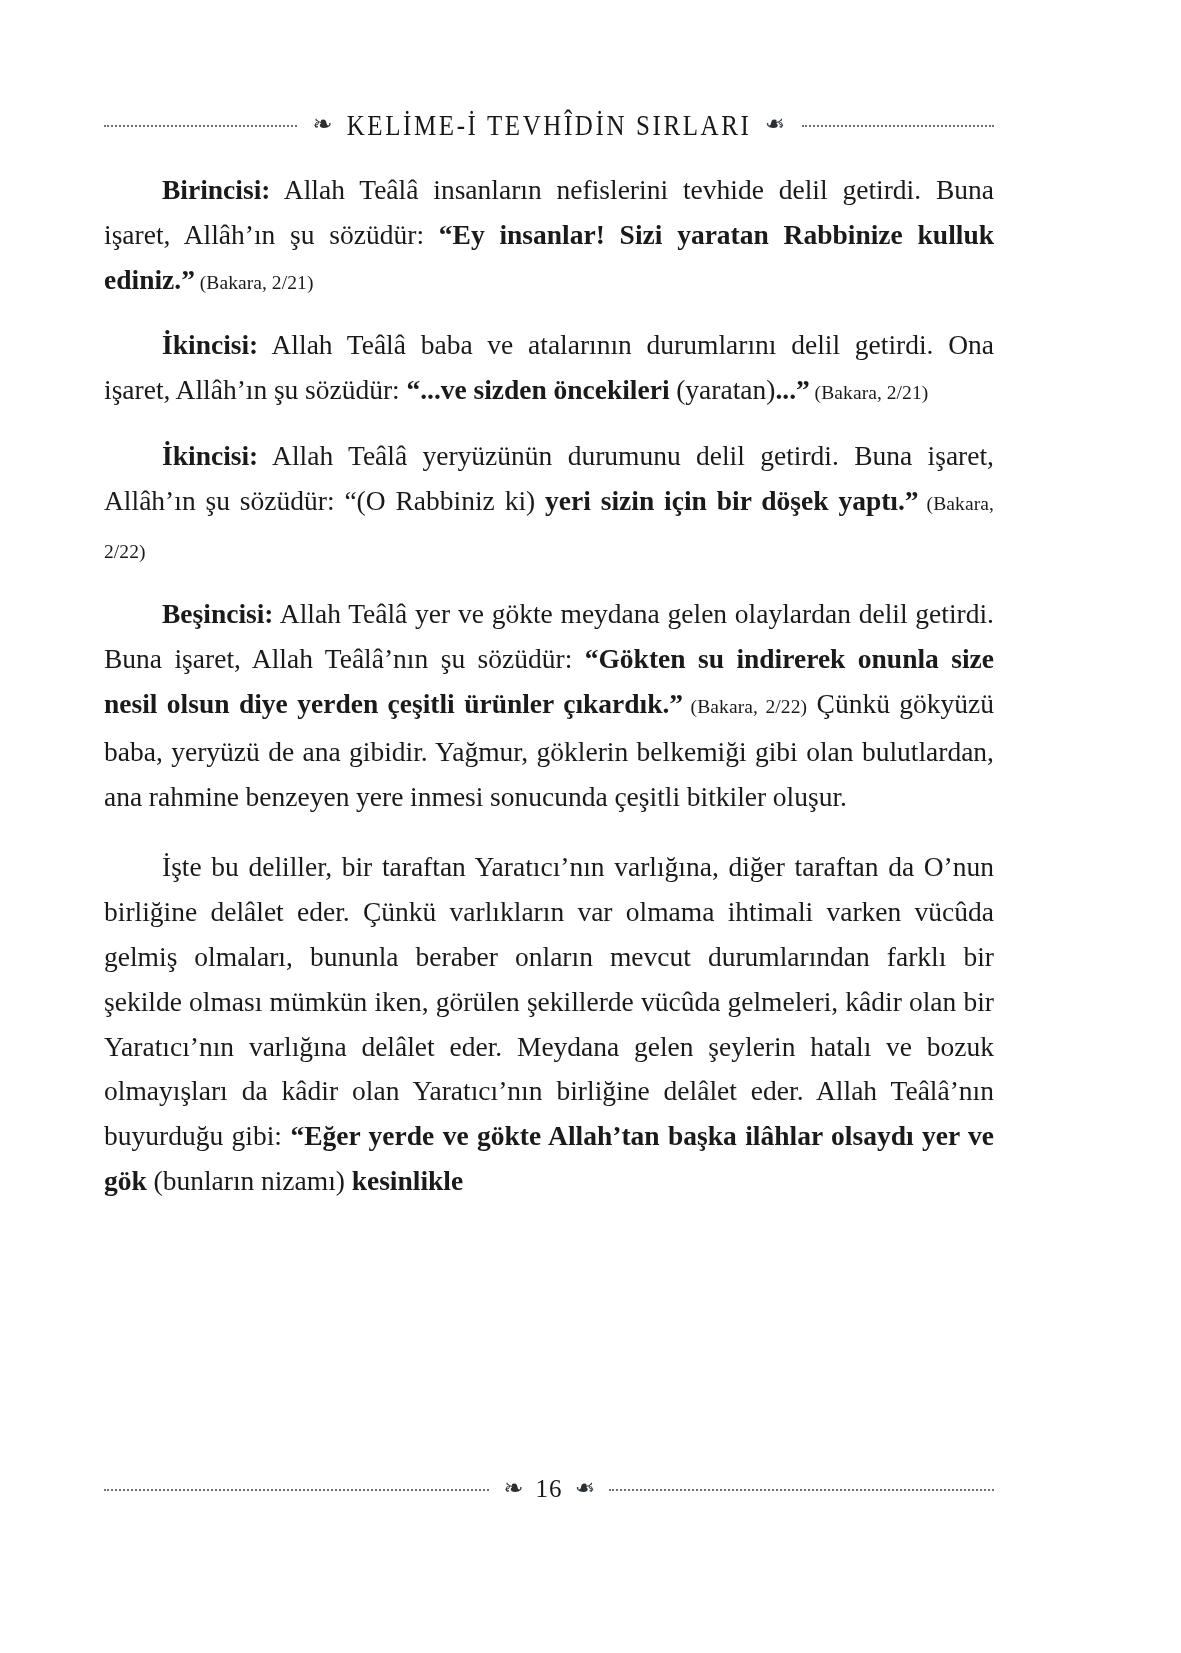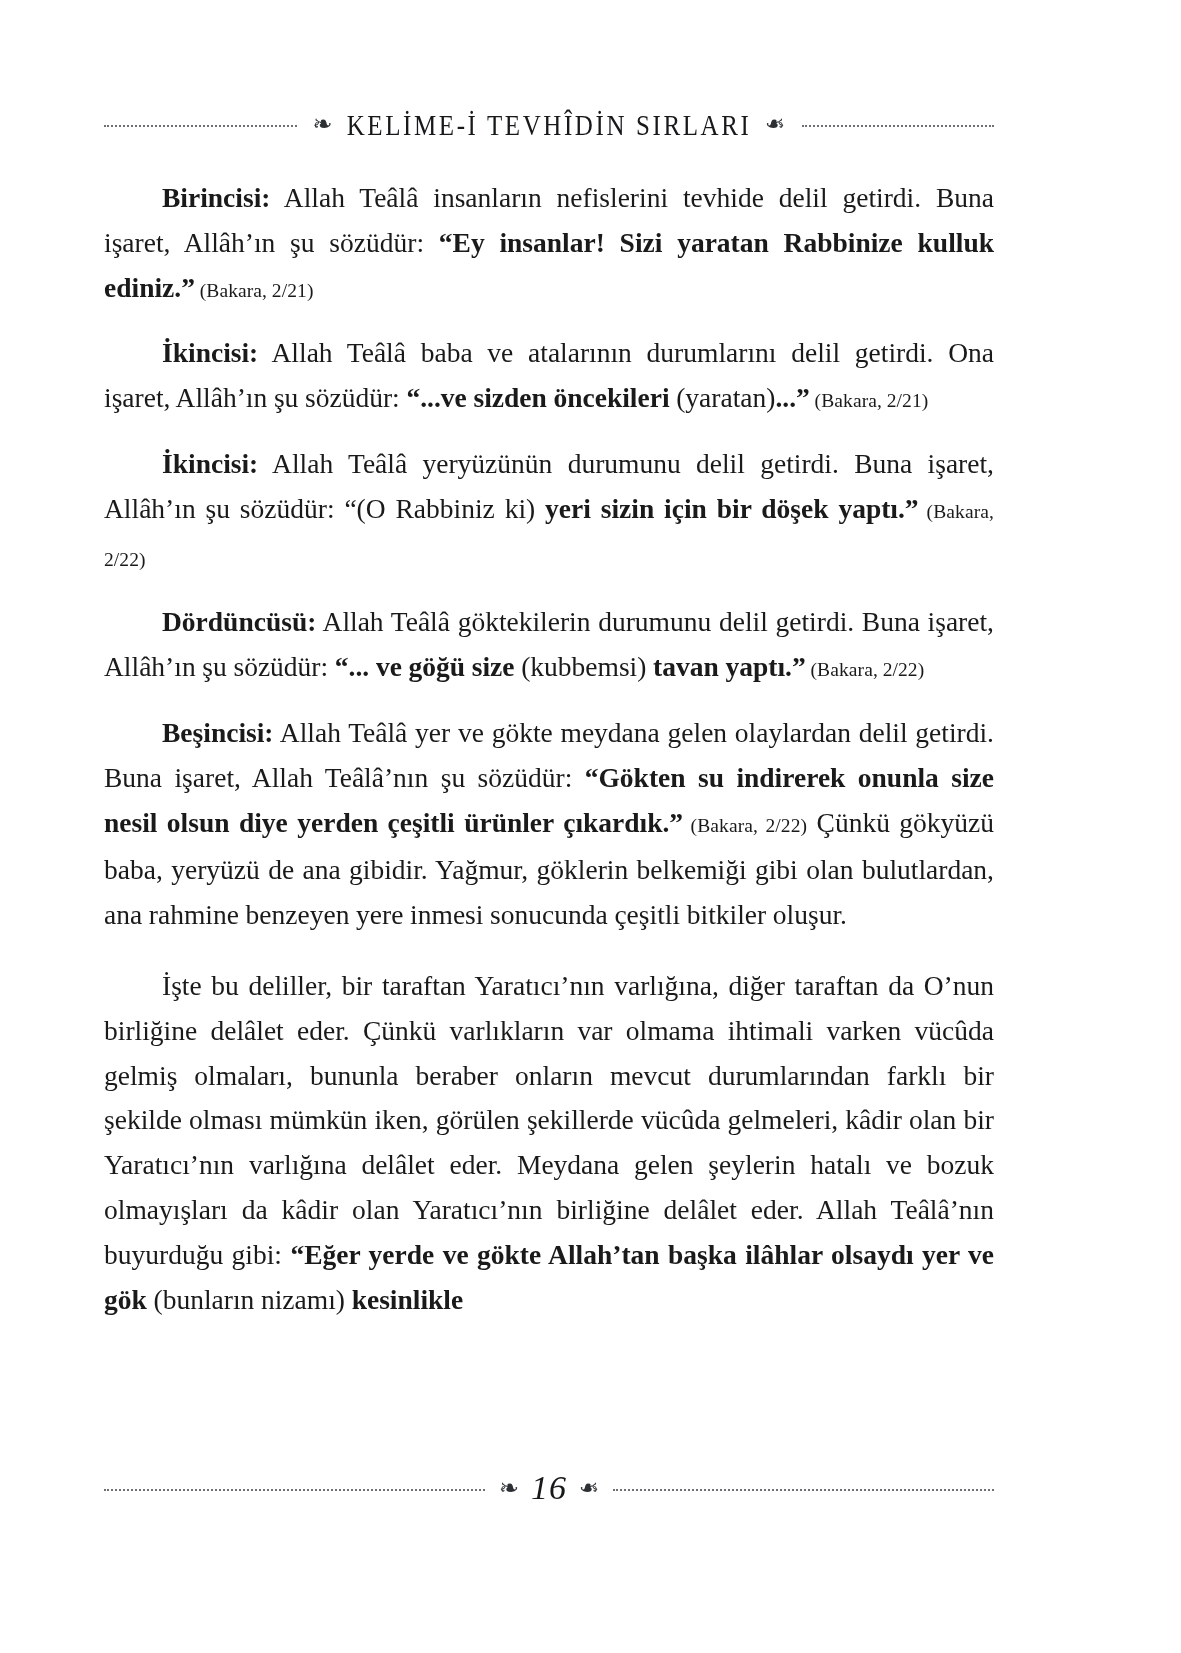--- a/index.html
+++ b/index.html
@@ -72,21 +72,21 @@
   .ornament.right { transform: scaleX(-1); }
 
   
   .content {
     position: absolute;
     left: 104px;
     top: 168px;
     width: 890px;
   }
   p.para {
-    margin: 8px 0 0 0;
+    margin: 0 0 0 0;
     font-size: 27.5px;
     line-height: 44.8px;
     text-align: justify;
     text-justify: inter-word;
     text-indent: 58px;
     hyphens: manual;
     word-spacing: -0.2px;
   }
   p.para + p.para {
     margin-top: 18px;
@@ -115,25 +115,24 @@
   .footer .rule-dots { top: 1px; }
   .foot-center {
     flex: 0 0 auto;
     display: flex;
     align-items: center;
     gap: 12px;
     padding: 0 14px;
     white-space: nowrap;
   }
   .page-number {
-    font-size: 34px;
+    font-size: 25px;
     color: #17181a;
     line-height: 1;
     letter-spacing: 1px;
-    font-style: italic;
   }
 </style>
 </head>
 <body>
 
 <div class="page">
 
   <div class="running-head">
     <span class="rule-dots"></span>
     <span class="head-center">
@@ -151,23 +150,20 @@
     </p>
 
     <p class="para">
       <span class="lead">İkincisi:</span><span> Allah Teâlâ baba ve atalarının durumlarını delil getirdi. Ona işaret, Allâh’ın şu sözüdür: </span><span class="b">“...ve sizden öncekileri</span><span> (yaratan)</span><span class="b">...”</span><span class="ref"> (Bakara, 2/21)</span>
     </p>
 
     <p class="para">
       <span class="lead">İkincisi:</span><span> Allah Teâlâ yeryüzünün durumunu delil getirdi. Buna işaret, Allâh’ın şu sözüdür: “(O Rabbiniz ki) </span><span class="b">yeri sizin için bir döşek yaptı.”</span><span class="ref"> (Bakara, 2/22)</span>
     </p>
 
-    <p class="para">
-      <span class="lead">Dördüncüsü:</span><span> Allah Teâlâ göktekilerin durumunu delil getirdi. Buna işaret, Allâh’ın şu sözüdür: </span><span class="b">“... ve göğü size</span><span> (kubbemsi) </span><span class="b">tavan yaptı.”</span><span class="ref"> (Bakara, 2/22)</span>
-    </p>
 
     <p class="para">
       <span class="lead">Beşincisi:</span><span> Allah Teâlâ yer ve gökte meydana gelen olaylardan delil getirdi. Buna işaret, Allah Teâlâ’nın şu sözüdür: </span><span class="b">“Gökten su indirerek onunla size nesil olsun diye yerden çeşitli ürünler çıkardık.”</span><span class="ref"> (Bakara, 2/22)</span><span> Çünkü gökyüzü baba, yeryüzü de ana gibidir. Yağmur, göklerin belkemiği gibi olan bulutlardan, ana rahmine benzeyen yere inmesi sonucunda çeşitli bitkiler oluşur.</span>
     </p>
 
 
     <p class="para gap-extra">
       <span>İşte bu deliller, bir taraftan Yaratıcı’nın varlığına, diğer taraftan da O’nun birliğine delâlet eder. Çünkü varlıkların var olmama ihtimali varken vücûda gelmiş olmaları, bununla beraber onların mevcut durumlarından farklı bir şekilde olması mümkün iken, görülen şekillerde vücûda gelmeleri, kâdir olan bir Yaratıcı’nın varlığına delâlet eder. Meydana gelen şeylerin hatalı ve bozuk olmayışları da kâdir olan Yaratıcı’nın birliğine delâlet eder. Allah Teâlâ’nın buyurduğu gibi: </span><span class="b">“Eğer yerde ve gökte Allah’tan başka ilâhlar olsaydı yer ve gök</span><span> (bunların nizamı) </span><span class="b">kesinlikle</span>
     </p>
 

